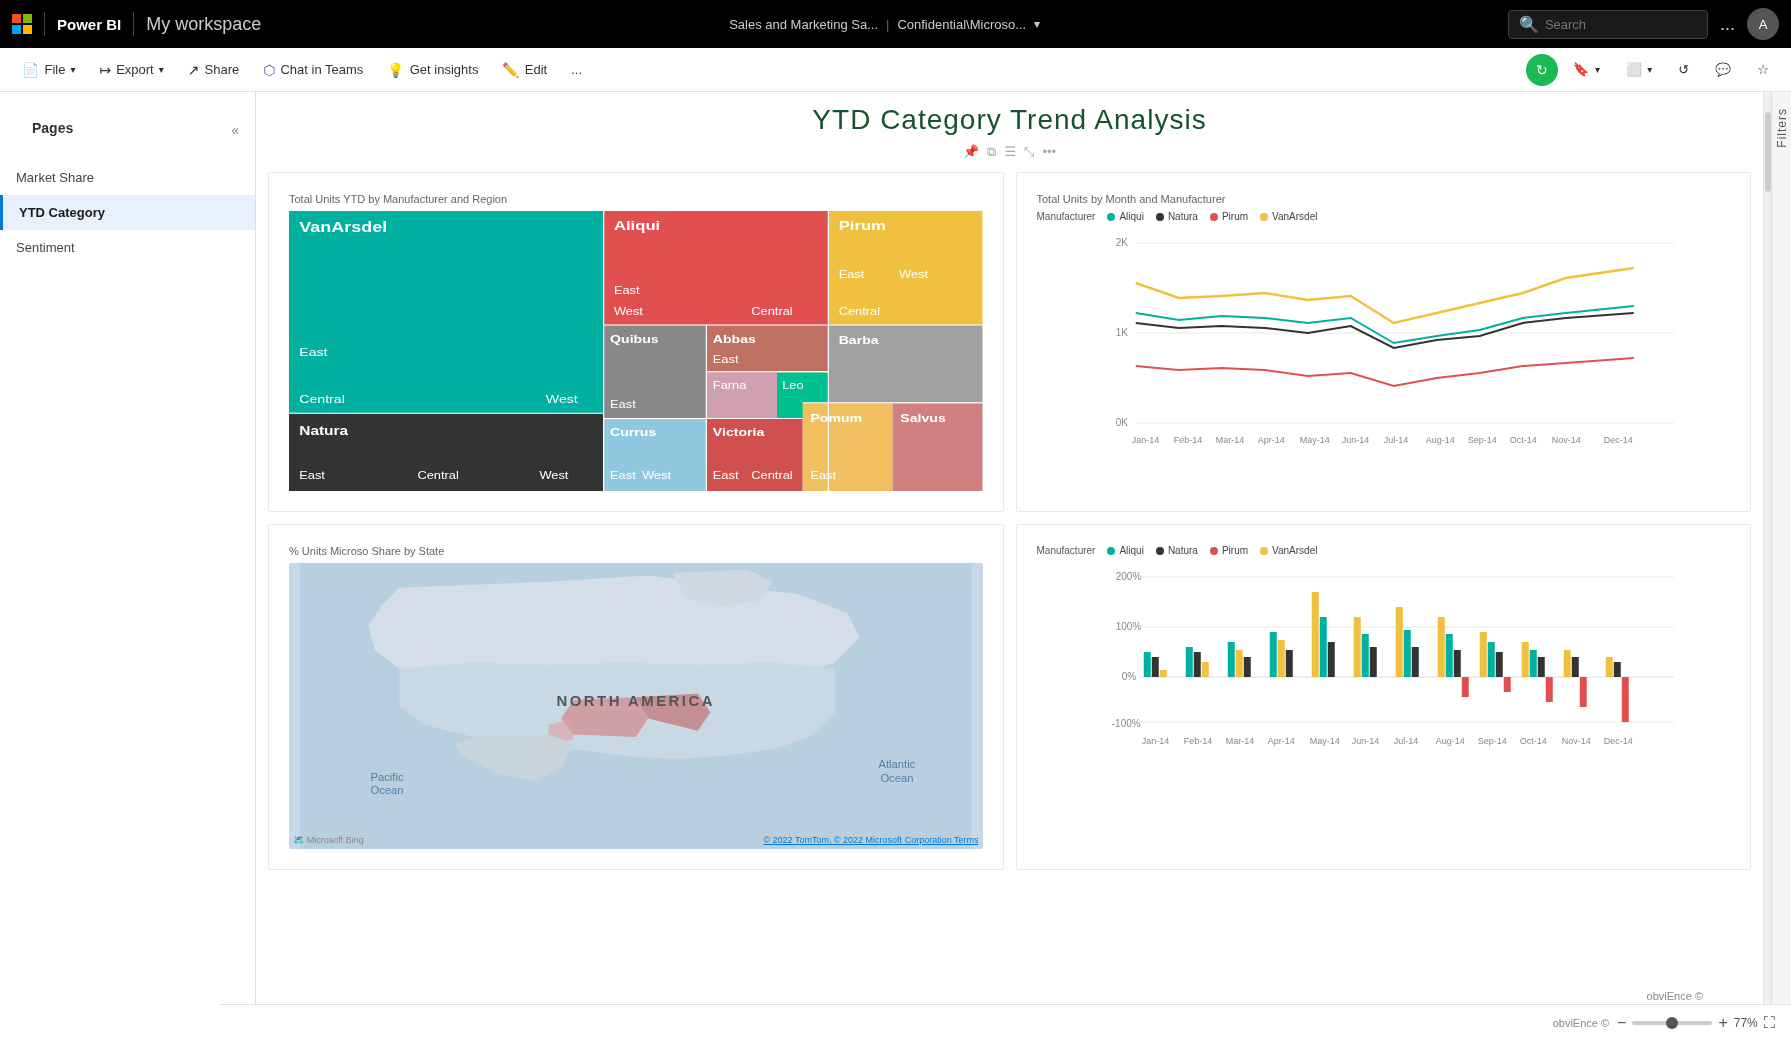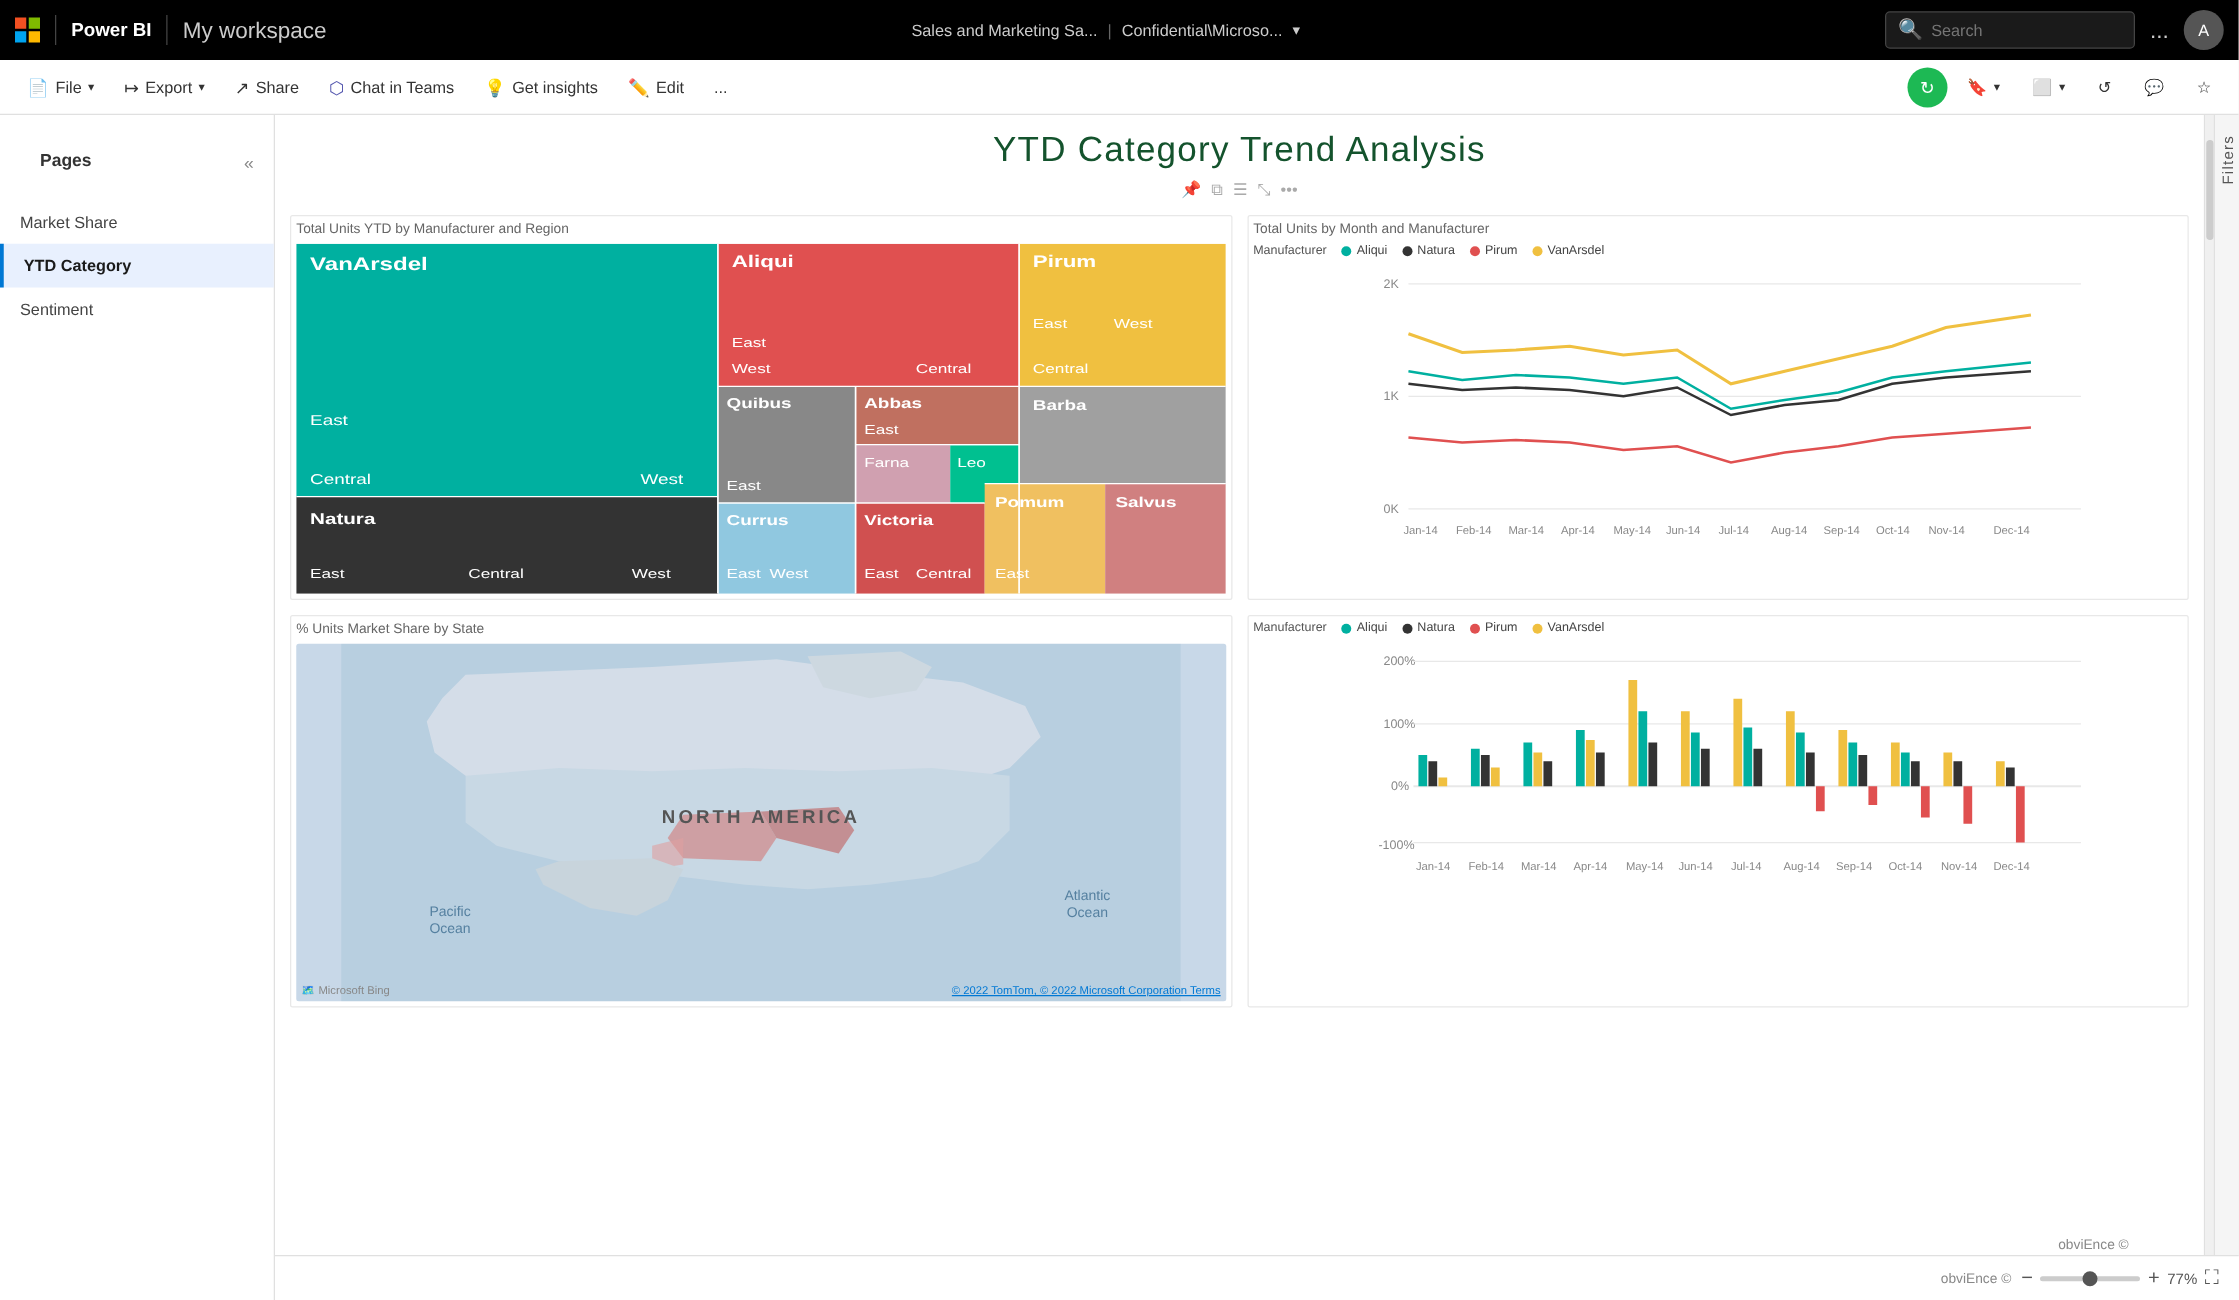--- a/index.html
+++ b/index.html
@@ -40,37 +40,37 @@
       border: none; background: transparent;
     }
     .tb-btn .icon { font-size: 14px; }
     .tb-right { margin-left: auto; display: flex; align-items: center; gap: 6px; }
     .tb-refresh { width: 32px; height: 32px; border-radius: 50%; background: #1db954; display: flex; align-items: center; justify-content: center; color: #fff; cursor: pointer; font-size: 14px; }
 
     
     .main-layout { display: flex; height: calc(1040px - 48px - 44px); }
 
     
-    .sidebar { width: 220px; background: #fff; border-right: 1px solid #e0e0e0; padding: 12px 0; flex-shrink: 0; }
+    .sidebar { width: 256px; background: #fff; border-right: 1px solid #e0e0e0; padding: 12px 0; flex-shrink: 0; }
     .sidebar-title { font-size: 14px; font-weight: 600; color: #333; padding: 8px 16px 12px; }
     .sidebar-item { padding: 10px 16px; font-size: 13px; color: #444; cursor: pointer; border-radius: 0; }
     .sidebar-item.active { background: #e8f0fe; font-weight: 600; color: #1a1a1a; border-left: 3px solid #0078d4; }
 
     
     .content { flex: 1; background: #fff; overflow: hidden; padding: 12px; position: relative; }
 
     
     .chart-title { text-align: center; font-size: 28px; color: #14532d; font-weight: 300; margin-bottom: 8px; letter-spacing: 1px; }
     .chart-title-icons { display: flex; justify-content: center; gap: 8px; margin-bottom: 12px; color: #aaa; font-size: 13px; }
 
     
     .charts-grid { display: grid; grid-template-columns: 1fr 1fr; grid-template-rows: auto auto; gap: 12px; }
 
     
-    .chart-container { border: 1px solid #e8e8e8; border-radius: 2px; padding: 4px; background: #fff; }
+    .chart-container { border: 1px solid #e8e8e8; border-radius: 2px; padding: 20px; background: #fff; }
     .chart-label { font-size: 11px; color: #666; margin-bottom: 6px; }
 
     
     .treemap { height: 280px; position: relative; overflow: hidden; }
 
     
     .map-container { height: 286px; background: #c8d8e8; position: relative; overflow: hidden; border-radius: 2px; }
     .map-footer { font-size: 9px; color: #888; position: absolute; bottom: 4px; left: 4px; }
     .map-terms { font-size: 9px; color: #0078d4; position: absolute; bottom: 4px; right: 4px; text-decoration: underline; cursor: pointer; }
     .legend { display: flex; gap: 12px; margin-bottom: 6px; flex-wrap: wrap; }
@@ -322,21 +322,21 @@
           <text x="290" y="215" font-size="9" fill="#888">Jul-14</text>
           <text x="332" y="215" font-size="9" fill="#888">Aug-14</text>
           <text x="374" y="215" font-size="9" fill="#888">Sep-14</text>
           <text x="416" y="215" font-size="9" fill="#888">Oct-14</text>
           <text x="458" y="215" font-size="9" fill="#888">Nov-14</text>
           <text x="510" y="215" font-size="9" fill="#888">Dec-14</text>
         </svg>
       </div>
 
       <div class="chart-container">
-        <div class="chart-label">% Units Market Share by State</div>
+        <div class="chart-label">% Units Microso Share by State</div>
         <div class="map-container">
           <svg width="100%" height="100%" viewBox="0 0 540 230" preserveAspectRatio="xMidYMid meet">
 
             <rect x="0" y="0" width="540" height="230" fill="#b8cfe0"></rect>
 
             <polygon points="80,20 200,15 280,10 340,18 400,25 440,40 450,60 430,80 400,90 380,110 340,125 300,130 260,125 230,120 200,125 170,130 140,120 110,100 80,85 60,70 55,50 65,35" fill="#d4dde8"></polygon>
 
             <polygon points="80,85 140,80 200,82 260,80 320,82 380,80 430,85 430,120 410,140 380,150 340,155 300,158 260,155 220,150 180,145 140,140 100,130 80,115" fill="#c8d8e4"></polygon>
 
             <polygon points="220,110 270,108 280,125 270,140 220,138 210,125" fill="#d08888" opacity="0.7"></polygon>

